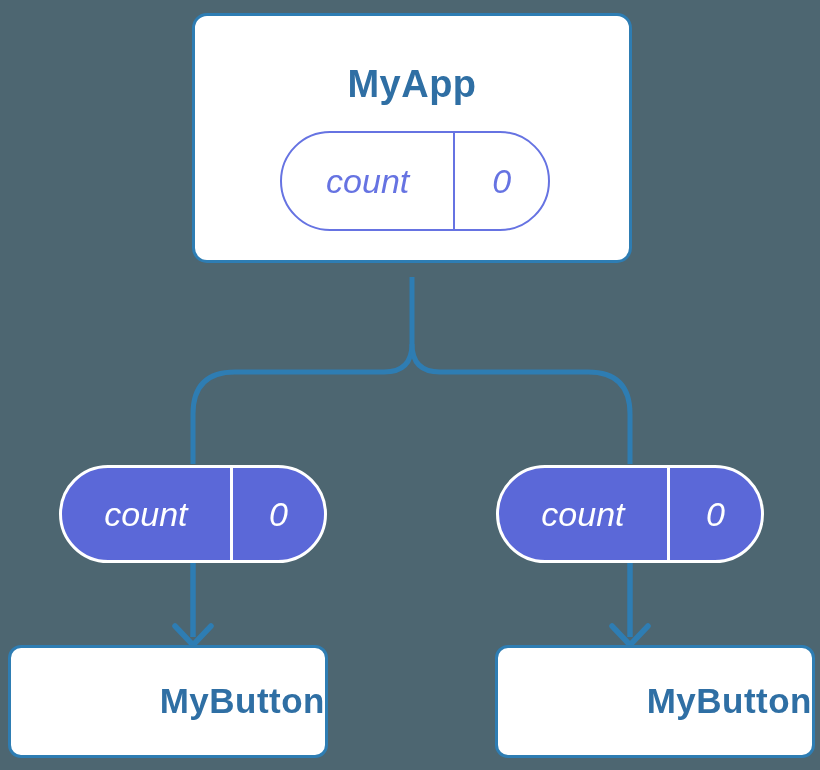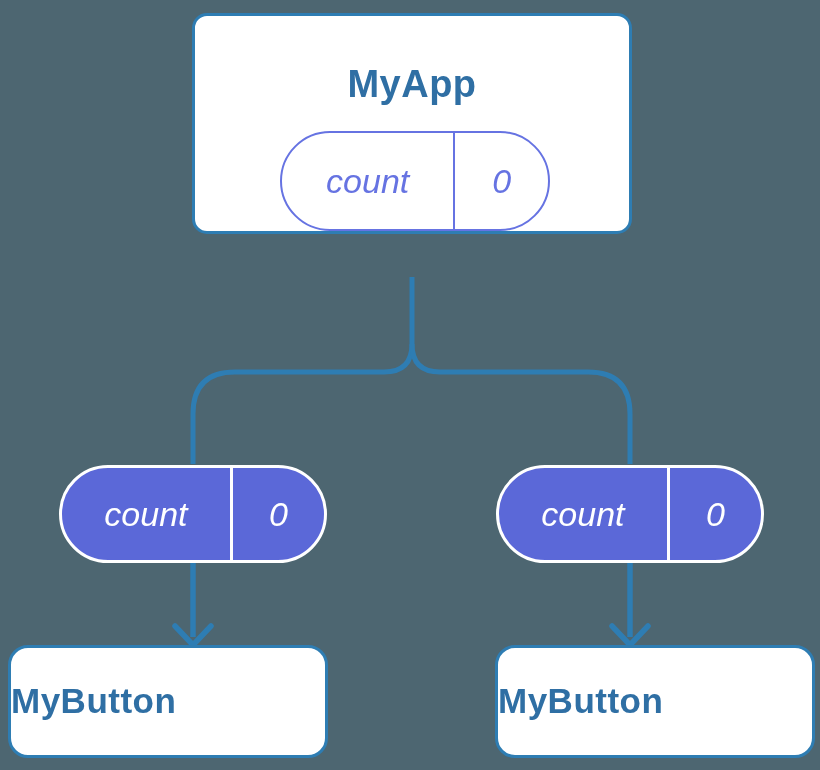--- a/index.html
+++ b/index.html
@@ -26,36 +26,36 @@
     stroke: var(--line); fill: none;
   }
 
   .node {
     position: absolute;
     background: var(--node-fill);
     border: 3px solid var(--line);
     z-index: 2;
   }
   .node-root {
-    left: 192px; top: 13px; width: 440px; height: 221px;
+    left: 192px; top: 13px; width: 440px; height: 250px;
     border-radius: 15px;
     display: flex; flex-direction: column; align-items: center;
   }
   .node-title {
     color: var(--node-text);
     font-size: 38px;
     font-weight: 600;
     letter-spacing: 0.5px;
     margin-top: 48px;
     line-height: 1.1;
   }
   .node-child {
     width: 320px; height: 113px; top: 645px;
-    border-radius: 20px;
-    display: flex; align-items: center; justify-content: flex-start;
+    border-radius: 13px;
+    display: flex; align-items: center; justify-content: flex-end;
   }
   .node-child-left  { left: 8px; }
   .node-child-right { left: 495px; }
   .node-child .node-title { margin-top: 0; font-size: 35px; }
 
   .pill {
     position: absolute;
     display: flex;
     z-index: 3;
     overflow: hidden;

